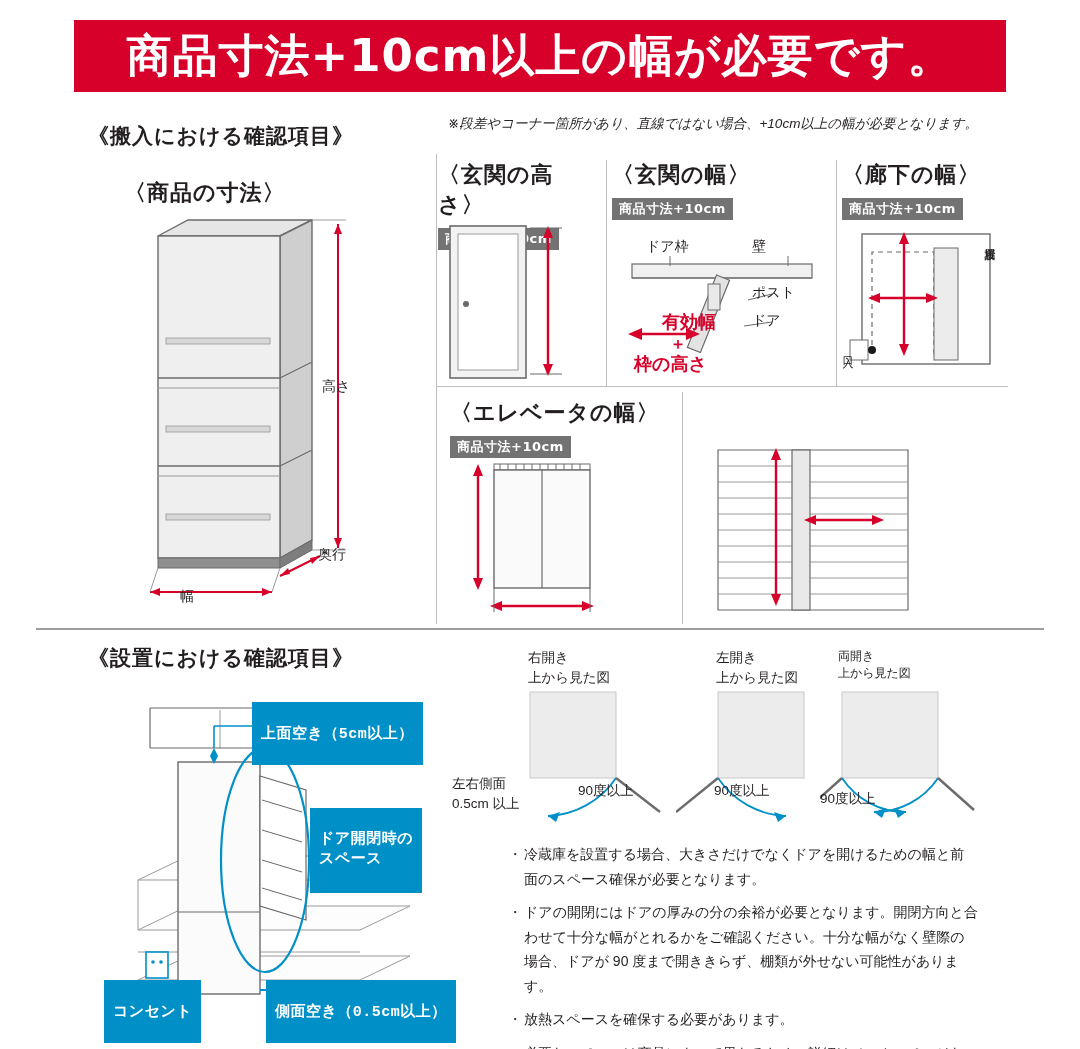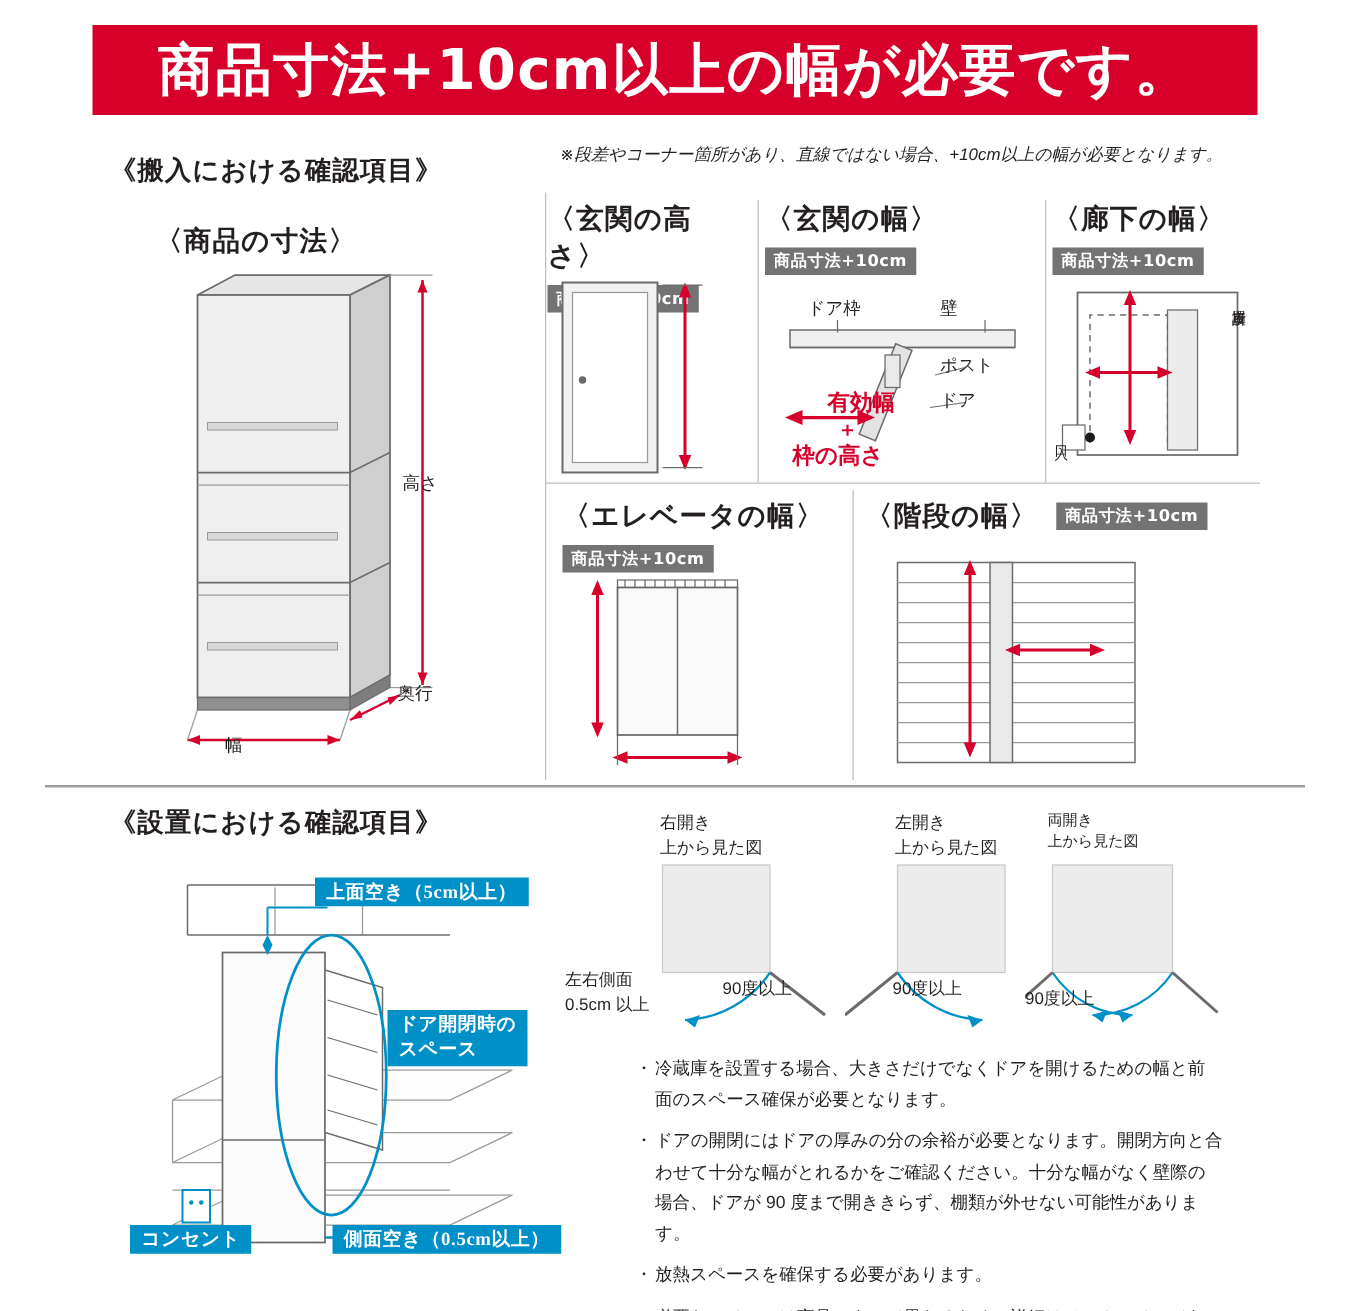--- a/index.html
+++ b/index.html
@@ -34,22 +34,22 @@
   .lbl{font-size:14px;}
   .redtxt{color:#d6002a;font-weight:bold;}
 
   .divider{position:absolute;background:#bdbdbd;}
 
   
   .panel{position:absolute;}
 
   .cyanbox{
     position:absolute;background:#0090c8;color:#fff;font-weight:bold;
-    font-size:15px;padding:2px 9px;letter-spacing:.5px;
-    font-family:Liberation Serif, serif;
+    font-size:15px;padding:22px 9px;letter-spacing:.5px;
+    font-family:Liberation Mono, monospace;
   }
   .bullets{font-size:14px;line-height:1.75;}
   .bullets div{display:flex;margin-bottom:9px;}
   .bullets .dot{width:16px;flex:none;}
 </style>
 </head>
 <body>
 
 <div class="page">
 
@@ -204,24 +204,20 @@
     <polygon points="12,14 7,26 17,26" fill="#d6002a"></polygon>
     <polygon points="12,140 7,128 17,128" fill="#d6002a"></polygon>
 
     <line x1="28" y1="156" x2="124" y2="156" stroke="#d6002a" stroke-width="2.4"></line>
     <polygon points="24,156 36,151 36,161" fill="#d6002a"></polygon>
     <polygon points="128,156 116,151 116,161" fill="#d6002a"></polygon>
     <line x1="28" y1="138" x2="28" y2="162" stroke="#6b6b6b" stroke-width="1"></line>
     <line x1="124" y1="138" x2="124" y2="162" stroke="#6b6b6b" stroke-width="1"></line>
   </svg>
 
-  <div class="panel" style="left:692px;top:398px;width:320px;">
-    <span class="sub-title">〈階段の幅〉</span>
-    <span class="redtag" style="margin-left:10px;position:relative;top:-3px;">商品寸法+10cm</span>
-  </div>
   <svg width="260" height="180" style="position:absolute;left:700px;top:440px;">
     <polygon points="18,170 18,10 208,10 208,170" fill="#ffffff" stroke="#6b6b6b" stroke-width="1.2"></polygon>
     <g stroke="#9a9a9a" stroke-width="1">
       <line x1="18" y1="26" x2="208" y2="26"></line>
         <line x1="18" y1="42" x2="208" y2="42"></line>
       <line x1="18" y1="58" x2="208" y2="58"></line>
         <line x1="18" y1="74" x2="208" y2="74"></line>
       <line x1="18" y1="90" x2="208" y2="90"></line>
         <line x1="18" y1="106" x2="208" y2="106"></line>
       <line x1="18" y1="122" x2="208" y2="122"></line>

